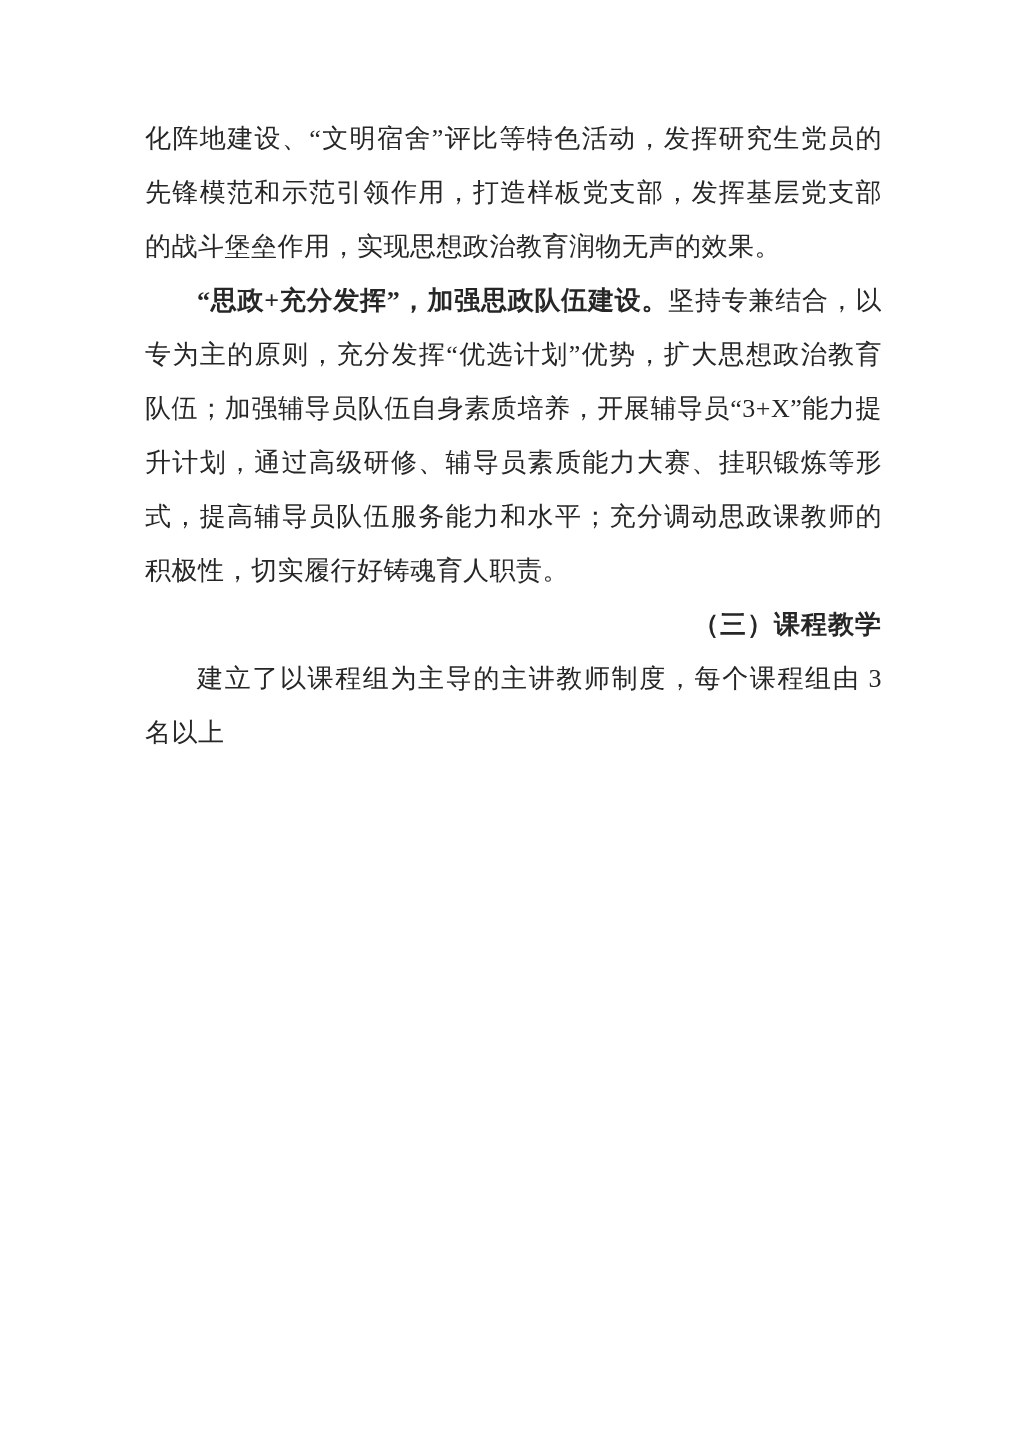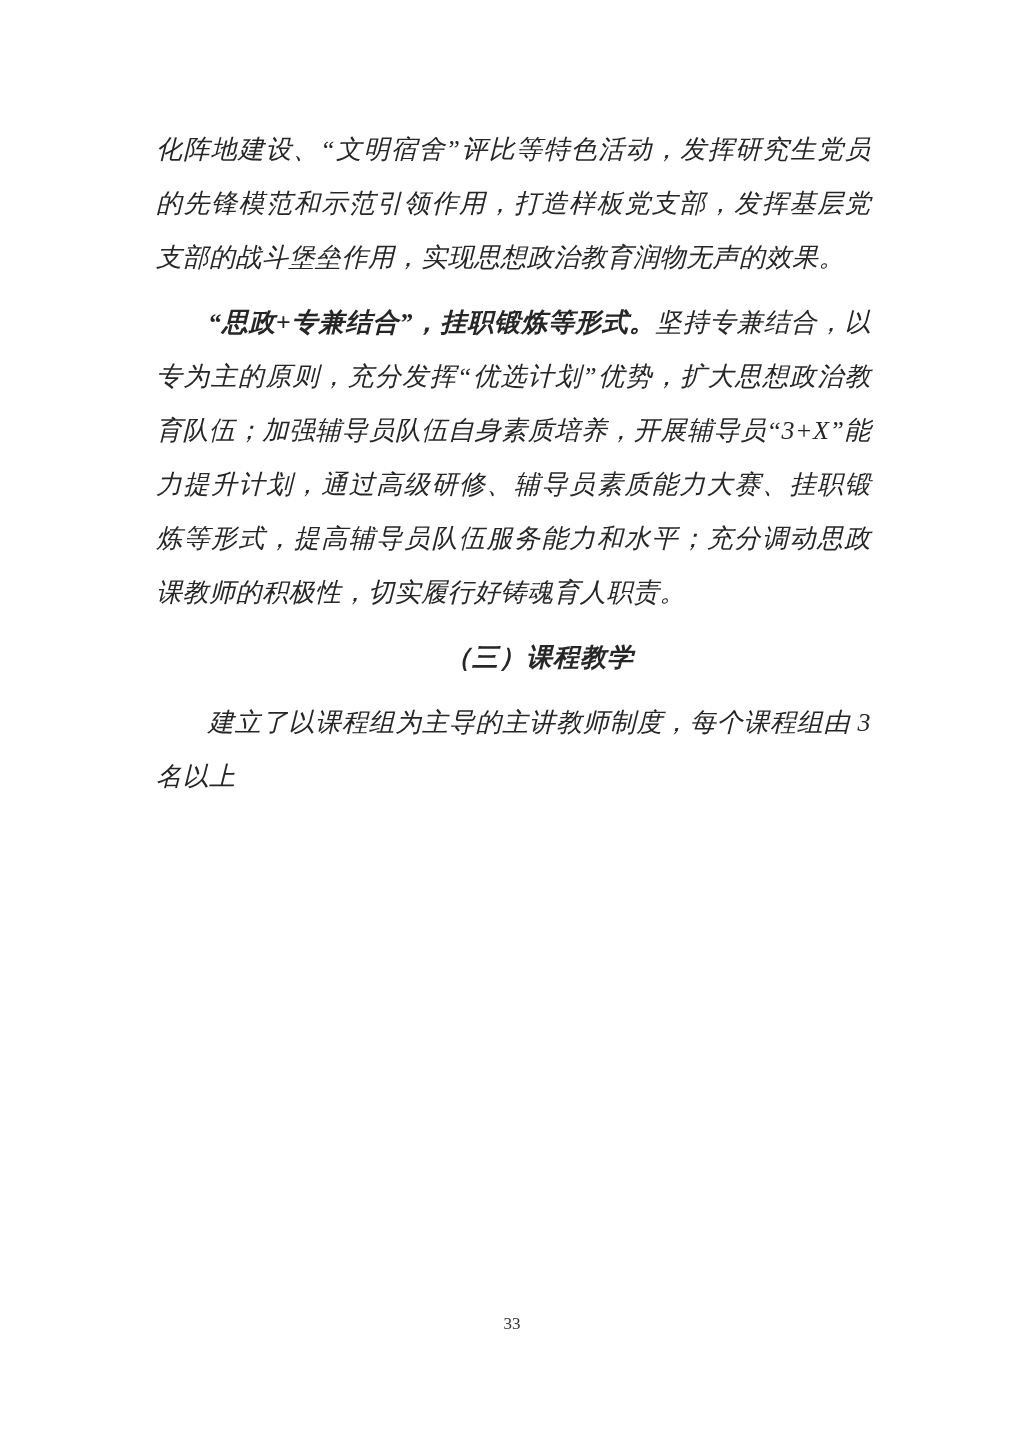--- a/index.html
+++ b/index.html
@@ -24,30 +24,29 @@
     left: 145px;
     top: 112px;
     width: 737px;
     font-size: 26px;
     line-height: 54px;
     color: #262626;
     text-align: justify;
     letter-spacing: 0.5px;
   }
   .content p {
-    margin: 11px;
+    margin: 0;
     padding: 0;
-    font-style: italic;
   }
   .content p.indent {
     text-indent: 2em;
   }
   .content p.heading {
     font-weight: bold;
-    text-align: center;
+    text-align: right;
     letter-spacing: 1px;
   }
   .lead {
     font-weight: bold;
   }
   .page-number {
     position: absolute;
     left: 0;
     top: 1312px;
     width: 1024px;
@@ -57,18 +56,17 @@
     color: #333333;
     font-family: "Liberation Serif", "DejaVu Serif", serif;
   }
 </style>
 </head>
 <body>
 
 <div class="page">
   <div class="content" id="document-content">
       <p><span>化阵地建设、“文明宿舍”评比等特色活动，发挥研究生党员的先锋模范和示范引领作用，打造样板党支部，发挥基层党支部的战斗堡垒作用，实现思想政治教育润物无声的效果。</span></p>
-      <p class="indent"><strong class="lead">“思政+专兼结合”，挂职锻炼等形式。</strong><span>坚持专兼结合，以专为主的原则，充分发挥“优选计划”优势，扩大思想政治教育队伍；加强辅导员队伍自身素质培养，开展辅导员“3+X”能力提升计划，通过高级研修、辅导员素质能力大赛、挂职锻炼等形式，提高辅导员队伍服务能力和水平；充分调动思政课教师的积极性，切实履行好铸魂育人职责。</span></p>
+      <p class="indent"><strong class="lead">“思政+充分发挥”，加强思政队伍建设。</strong><span>坚持专兼结合，以专为主的原则，充分发挥“优选计划”优势，扩大思想政治教育队伍；加强辅导员队伍自身素质培养，开展辅导员“3+X”能力提升计划，通过高级研修、辅导员素质能力大赛、挂职锻炼等形式，提高辅导员队伍服务能力和水平；充分调动思政课教师的积极性，切实履行好铸魂育人职责。</span></p>
       <p class="indent heading"><span>（三）课程教学</span></p>
       <p class="indent"><span>建立了以课程组为主导的主讲教师制度，每个课程组由 3 名以上</span></p>
     </div>
-  <div class="page-number">33</div>
 </div>
 
 </body></html>

